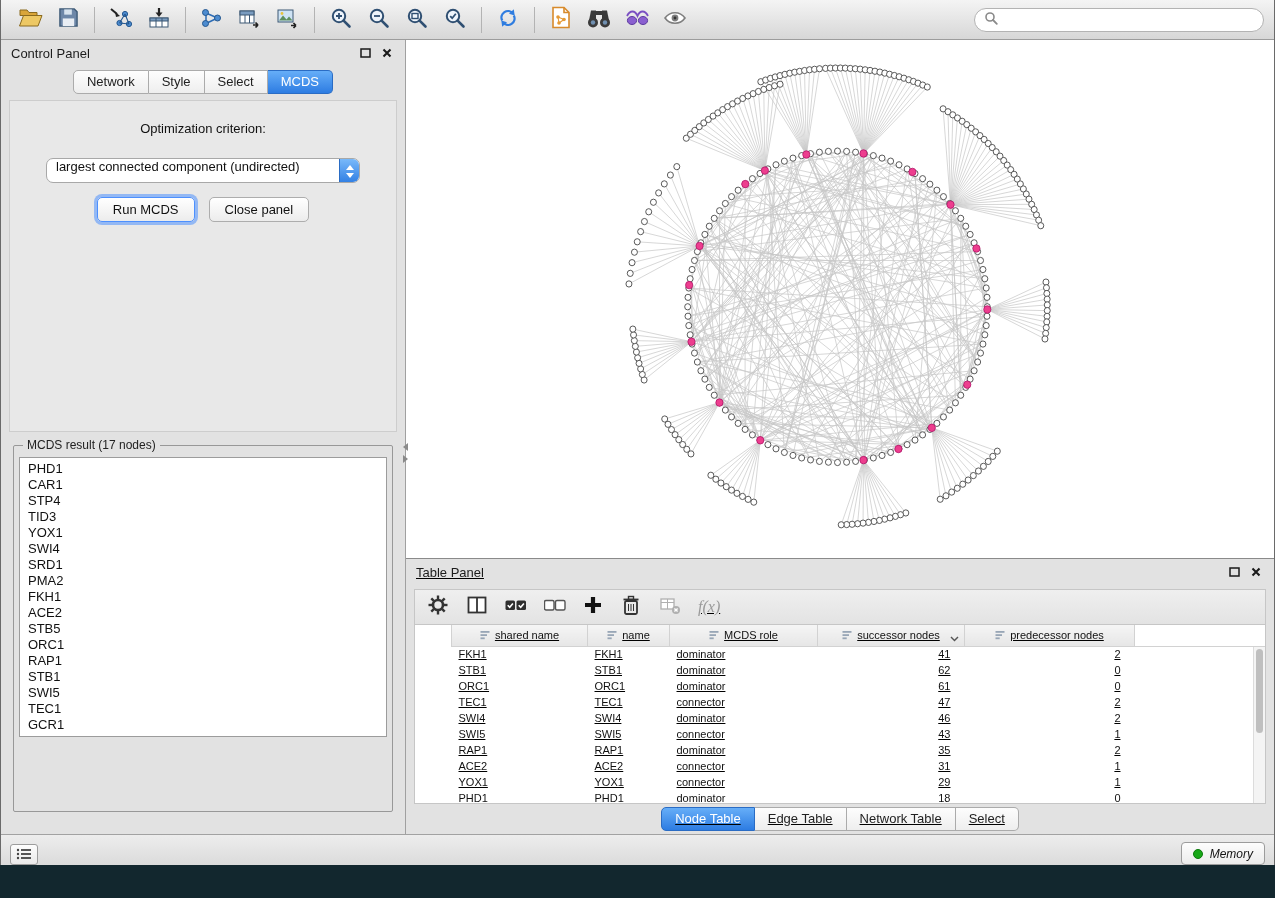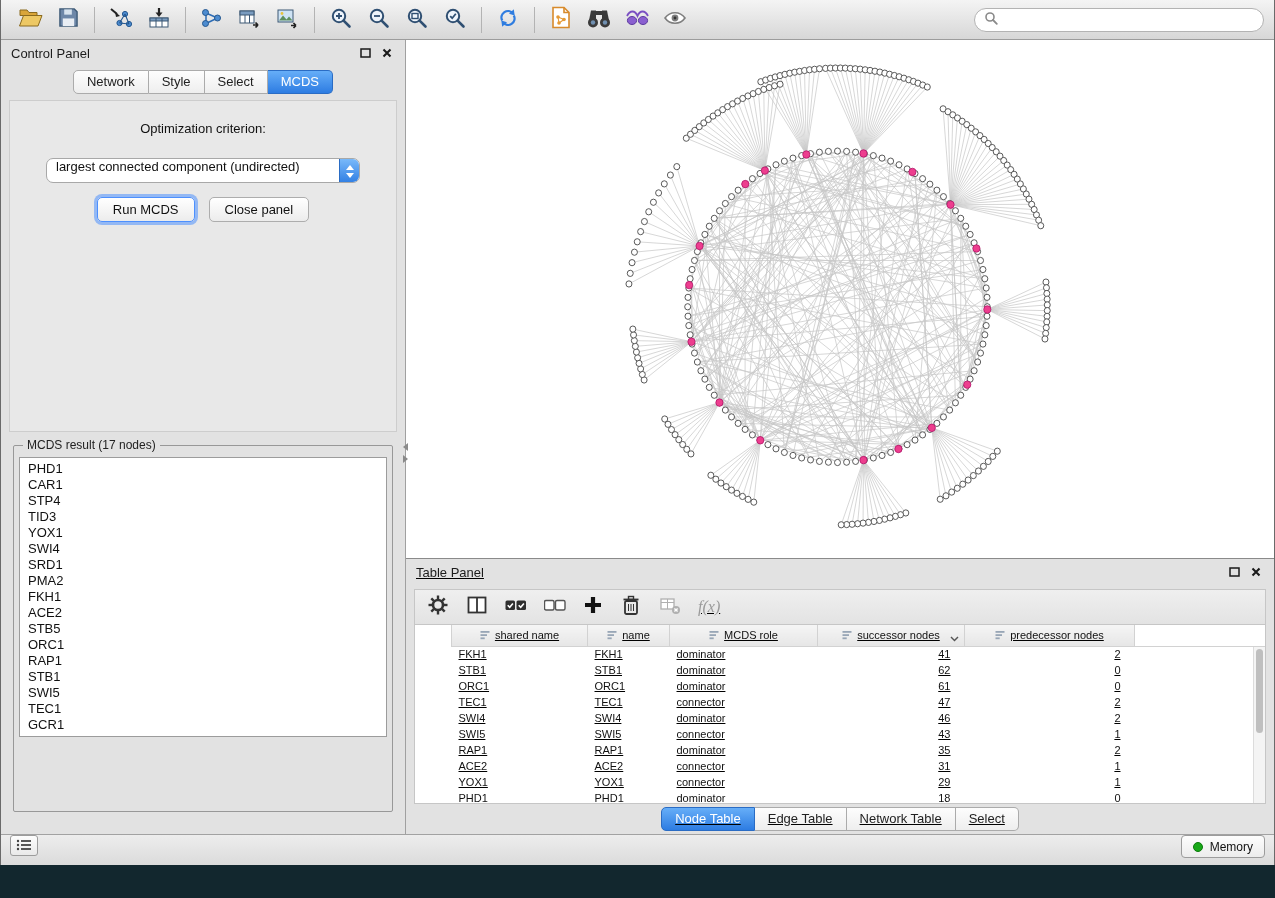--- a/index.html
+++ b/index.html
@@ -69,21 +69,21 @@
 thead th.filler{background:#fff;border:none;border-bottom:1px solid #d2d2d2;}
 .hdr-ic{display:inline-block;vertical-align:-1px;margin-right:5px;}
 .hdr-chev{position:absolute;right:5px;top:7px;}
 tbody td{height:16px;padding:0 7px;white-space:nowrap;overflow:hidden;}
 tbody td.num{text-align:right;padding-right:14px;}
 .v-scrollbar{position:absolute;top:22px;right:0;bottom:0;width:12px;background:#f4f4f4;border-left:1px solid #dcdcdc;}
 .v-thumb{position:absolute;top:2px;left:2px;width:7px;height:84px;border-radius:4px;background:#bfbfbf;}
 .bottom-tabs-row{height:30px;flex:0 0 auto;display:flex;align-items:center;justify-content:center;background:#e2e2e2;}
 
 
-.status-bar{height:31px;flex:0 0 auto;background:linear-gradient(#ededed,#dbdbdb);border-top:1px solid #a2a2a2;display:flex;align-items:flex-start;padding:0 9px;}
+.status-bar{height:31px;flex:0 0 auto;background:linear-gradient(#ededed,#dbdbdb);border-top:1px solid #a2a2a2;display:flex;align-items:flex-end;padding:0 9px;font-style:italic;}
 .status-left-btn{width:28px;height:21px;border:1px solid #9c9c9c;border-radius:3px;background:linear-gradient(#fdfdfd,#e9e9e9);display:flex;align-items:center;justify-content:center;cursor:default;}
 .memory-btn{margin-left:auto;display:flex;align-items:center;gap:7px;border:1px solid #9c9c9c;border-radius:4px;background:linear-gradient(#fdfdfd,#ececec);height:23px;padding:0 11px;font-size:12px;color:#111;cursor:default;}
 .green-dot{width:10px;height:10px;border-radius:50%;background:#18a818;border:1px solid #0d7a0d;}
 </style>
 </head>
 <body>
 
 <div class="app">
 
   <div class="toolbar">

